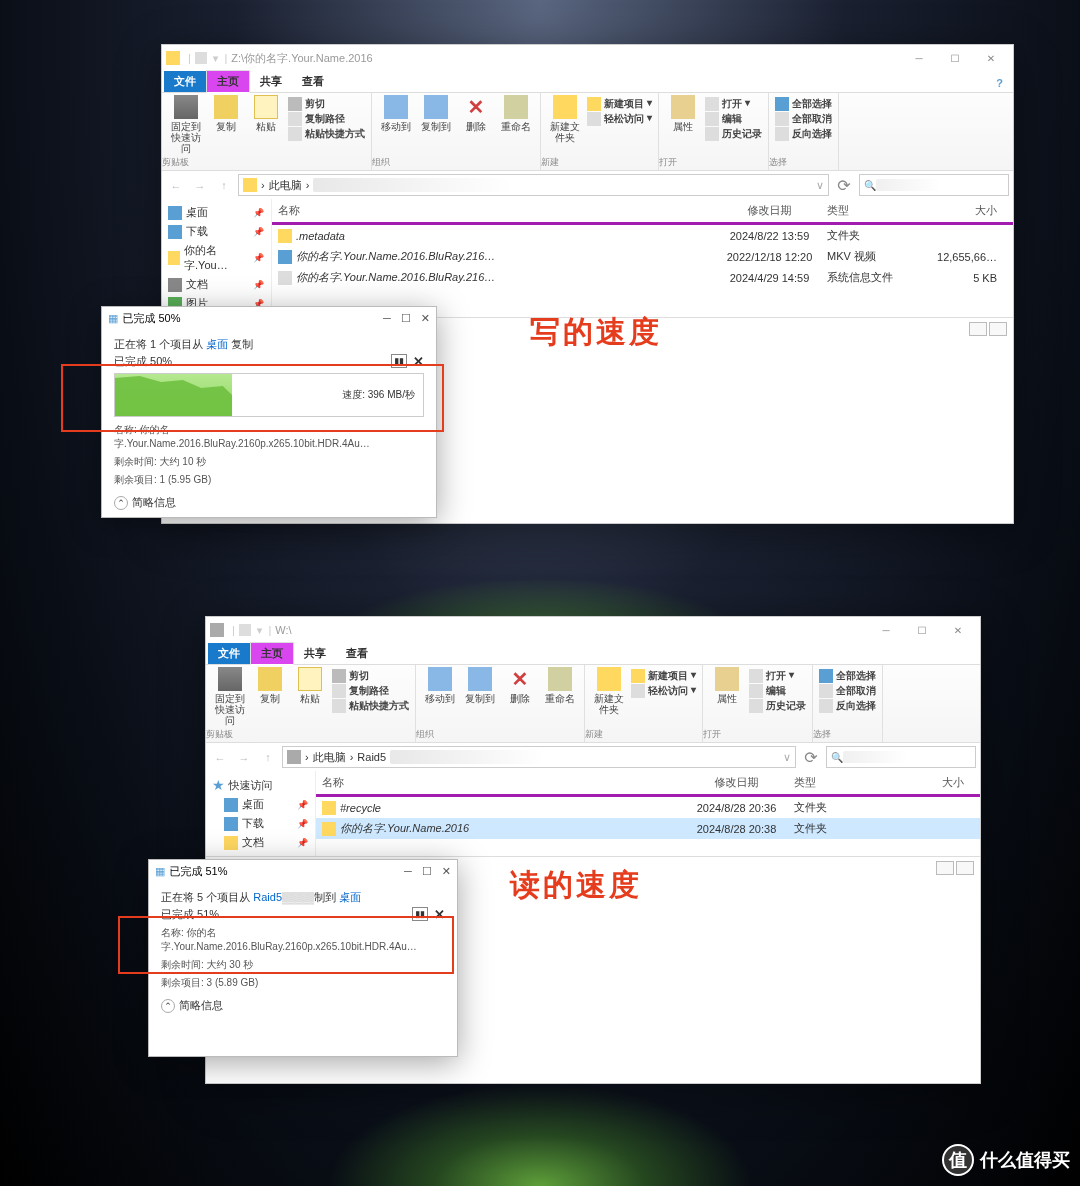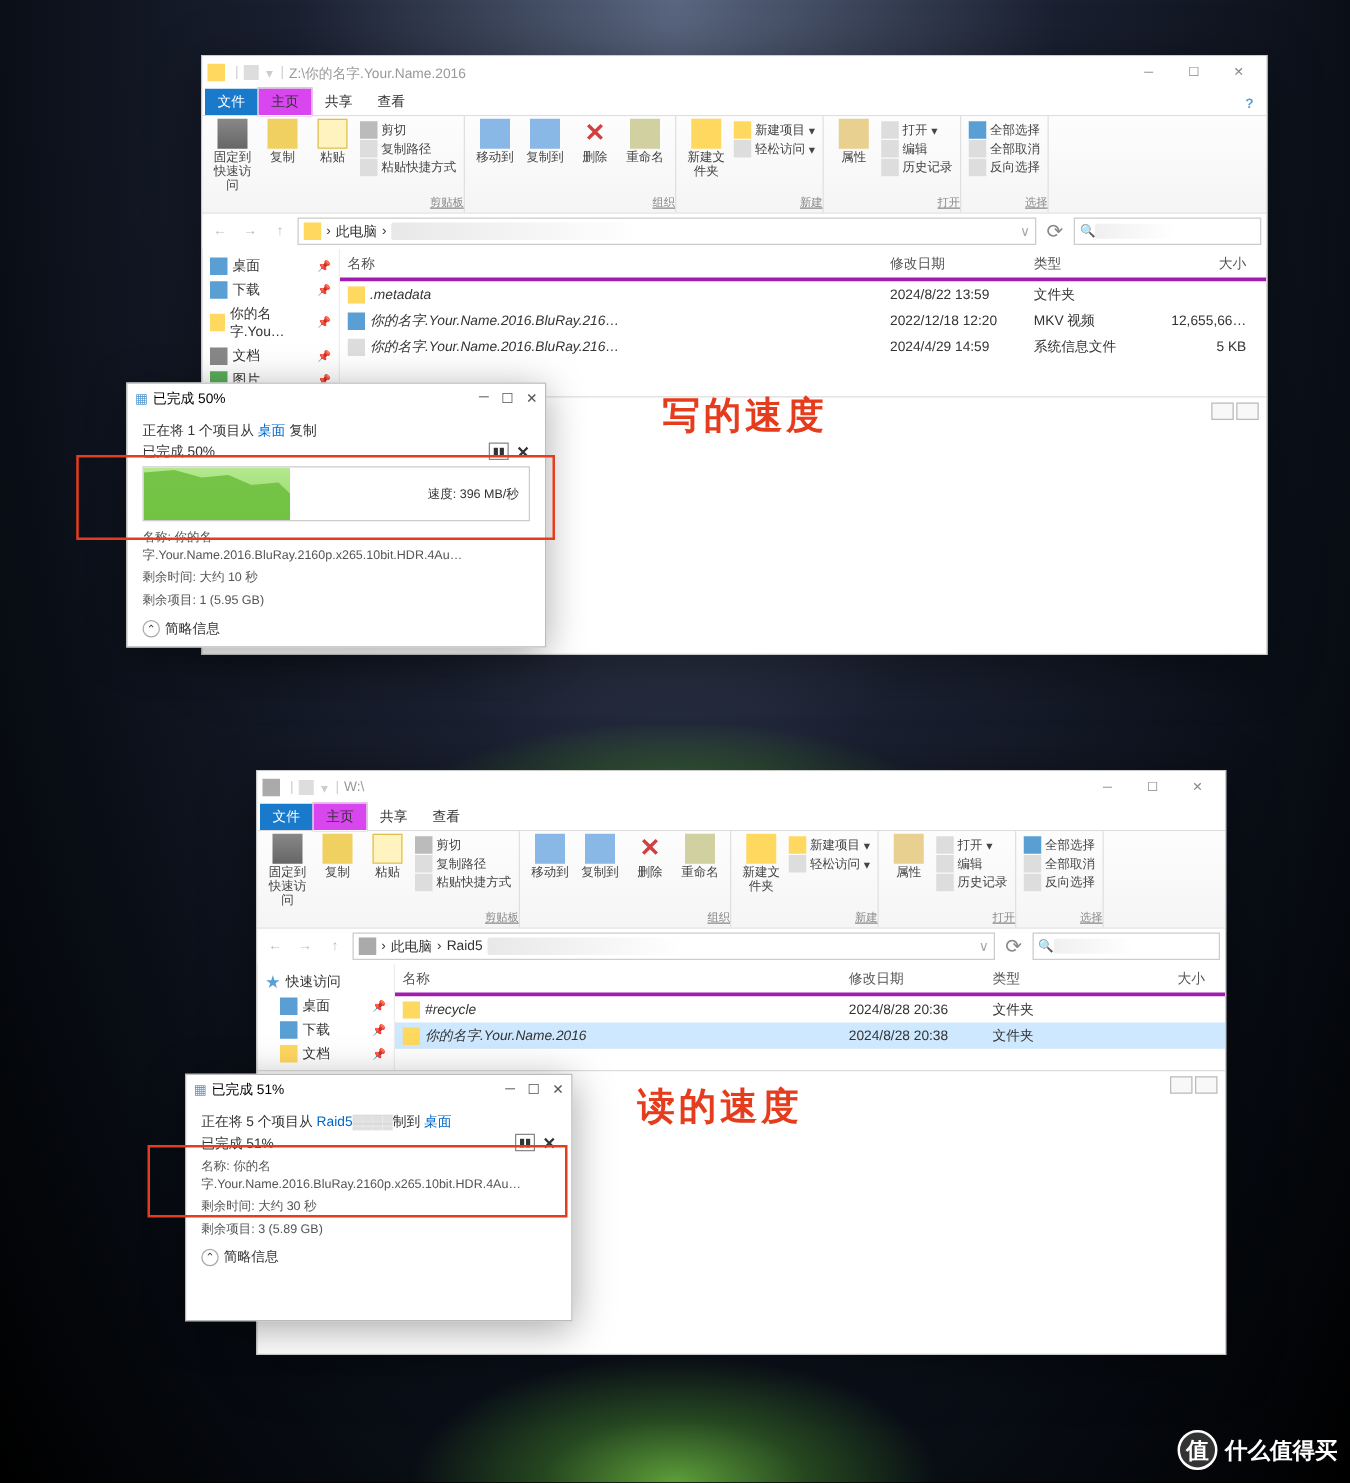--- a/index.html
+++ b/index.html
@@ -11,31 +11,31 @@
 .explorer-window { position:absolute; background:#fff; box-shadow: 0 8px 40px rgba(0,0,0,0.4); border:1px solid #ccc; }
 .ew1 { left:161px; top:44px; width:853px; height:480px; }
 .ew2 { left:205px; top:616px; width:776px; height:468px; }
 
 .titlebar { height:26px; display:flex; align-items:center; padding:0 4px; background:#fff; font-size:11px; color:#999; }
 .tb-icon { width:14px; height:14px; background:#ffd860; margin-right:4px; }
 .tb-controls { margin-left:auto; display:flex; }
 .tb-btn { width:36px; height:22px; display:flex; align-items:center; justify-content:center; color:#888; font-size:10px; }
 
 .ribbon-tabs { height:22px; display:flex; align-items:flex-end; background:#fff; border-bottom:1px solid #ddd; padding-left:2px; font-size:11px; }
-.rtab { padding:3px 10px; color:#333; }
+.rtab { padding:3px 10px; color:#333;font-weight:bold; }
 .rtab.file { background:#1979ca; color:#fff; }
 .rtab.active { border:1px solid #ddd; border-bottom:1px solid #fff; margin-bottom:-1px; background:#d946ef; }
 
 .ribbon { height:78px; background:linear-gradient(#fdfdfd,#f5f5f5); border-bottom:1px solid #ddd; display:flex; font-size:10px; color:#444; }
 .rgroup { border-right:1px solid #e0e0e0; display:flex; flex-direction:column; padding:2px 6px; position:relative; }
-.rg-label { position:absolute; bottom:1px; left:0; right:0; text-align:right; font-size:9px; color:#888;text-decoration:underline; }
+.rg-label { position:absolute; bottom:1px; left:0; right:0; text-align:left; font-size:9px; color:#888; }
 .rg-items { display:flex; gap:4px; flex:1; align-items:flex-start; padding-bottom:12px; }
 .rcol { display:flex; flex-direction:column; gap:1px; }
 .ritem-big { display:flex; flex-direction:column; align-items:center; gap:2px; width:36px; text-align:center; line-height:1.1; }
-.ritem-sm { display:flex; align-items:flex-end; gap:3px; white-space:nowrap; }
+.ritem-sm { display:flex; align-items:flex-start; gap:3px; white-space:nowrap;font-weight:bold; }
 .ricon { width:24px; height:24px; background:#ddd; }
 .ricon-sm { width:14px; height:14px; background:#ddd; display:inline-block; }
 .pin { background:linear-gradient(#888,#666); }
 .copy { background:#f0d060; }
 .paste { background:#fff3c0; border:1px solid #e0c050; }
 .cut { background:#bbb; }
 .arrow { background:#8ab8e6; }
 .del { color:#d04040; font-size:20px; font-weight:bold; display:flex; align-items:center; justify-content:center; background:none; }
 .rename { background:#d0d0a0; }
 .folder-ico { background:#ffd860; }
@@ -58,21 +58,21 @@
 .ico-dl { background:#5a9fd4; }
 .ico-folder { background:#ffd860; }
 .ico-doc { background:#888; }
 .ico-pic { background:#5aaf5a; }
 .ico-quick { color:#5a9fd4; font-size:14px; }
 .pin-ico { margin-left:auto; color:#888; font-size:9px; }
 
 .file-area { flex:1; }
 .file-headers { display:flex; font-size:11px; color:#555; border-bottom:3px solid #a21caf; padding:4px 6px; }
 .fh-name { flex:1.5; }
-.fh-date { width:115px; }
+.fh-date { width:115px;text-align:center; }
 .fh-type { width:90px; }
 .fh-size { width:90px; text-align:right; padding-right:10px; }
 .file-row { display:flex; font-size:11px; padding:3px 6px; color:#333; align-items:center; }
 .file-row.selected { background:#cde8ff; }
 .fr-name { flex:1.5; display:flex; align-items:center; gap:4px; overflow:hidden; white-space:nowrap; text-overflow:ellipsis;font-style:italic; }
 .fr-ico { width:14px; height:14px; flex-shrink:0; }
 .ico-mkv { background:#5a9fd4; }
 .ico-txt { background:#ddd; }
 
 .status-bar { height:22px; border-top:1px solid #ddd; display:flex; align-items:center; padding:0 6px; font-size:11px; color:#666; }

